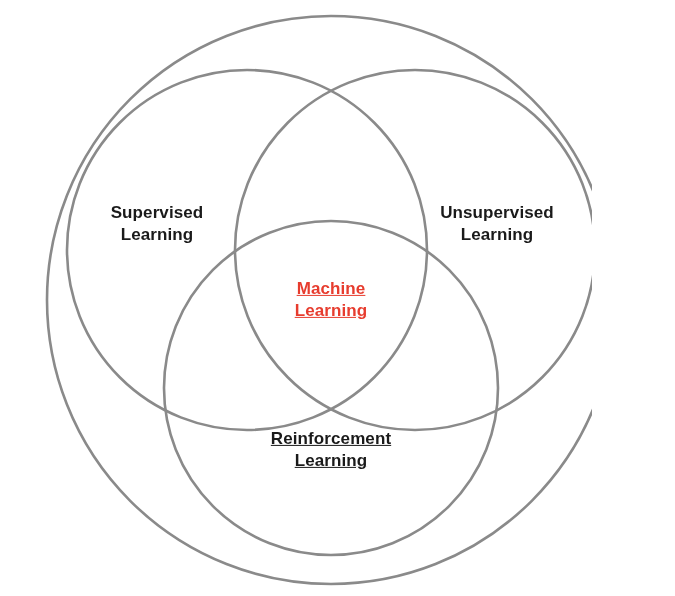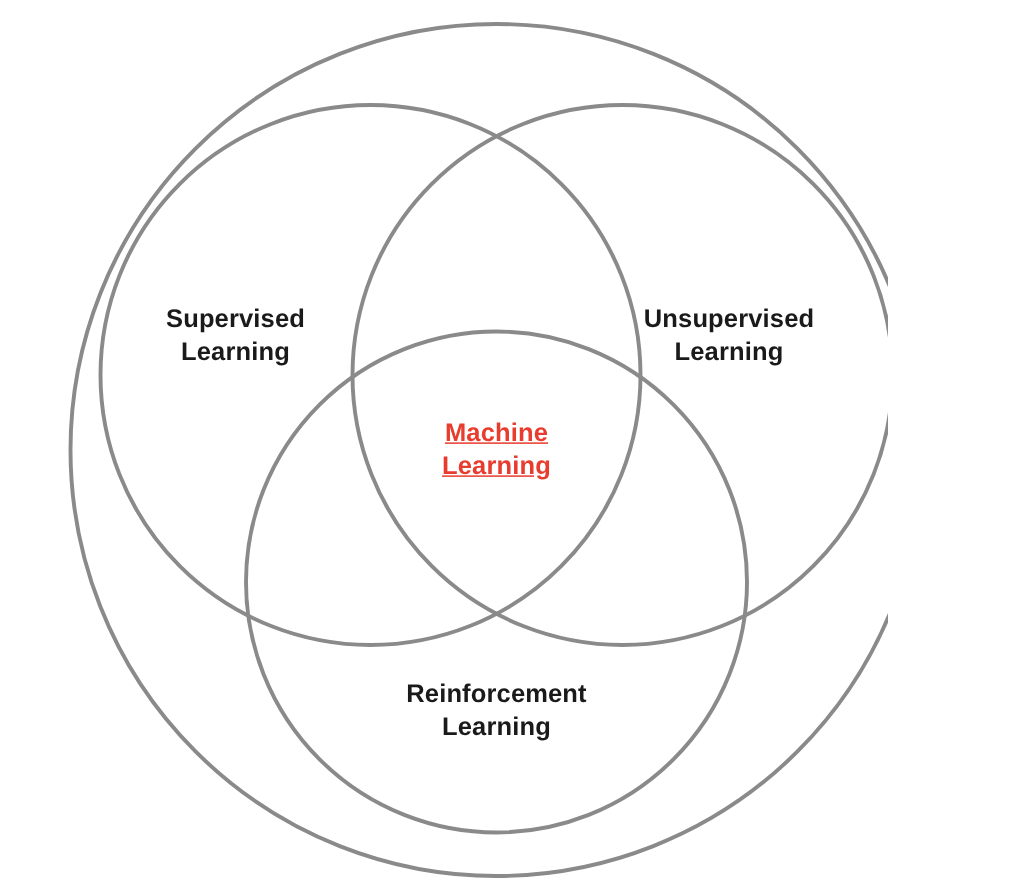--- a/index.html
+++ b/index.html
@@ -35,23 +35,23 @@
     white-space: pre-line;
     color: var(--label-color, #1a1a1a);
     letter-spacing: 0.1px;
   }
   .venn-label.center {
     color: var(--accent-color, #e73c2e);
     text-decoration: underline;
   }
   
   .pos-supervised     { left: 157px; top: 224px; }
-  .pos-unsupervised   { left: 486px; top: 224px; }
+  .pos-unsupervised   { left: 497px; top: 224px; }
   .pos-center         { left: 331px; top: 300px; }
-  .pos-reinforcement  { left: 331px; top: 474px; }
+  .pos-reinforcement  { left: 331px; top: 450px; text-decoration: underline; }
 </style>
 </head>
 <body style="background: rgb(255, 255, 255);">
 
 <div class="stage">
 
   <svg width="675" height="596" viewBox="0 0 675 596" aria-hidden="true">
 
     <circle class="ring" cx="331" cy="300" r="284"></circle>
 

